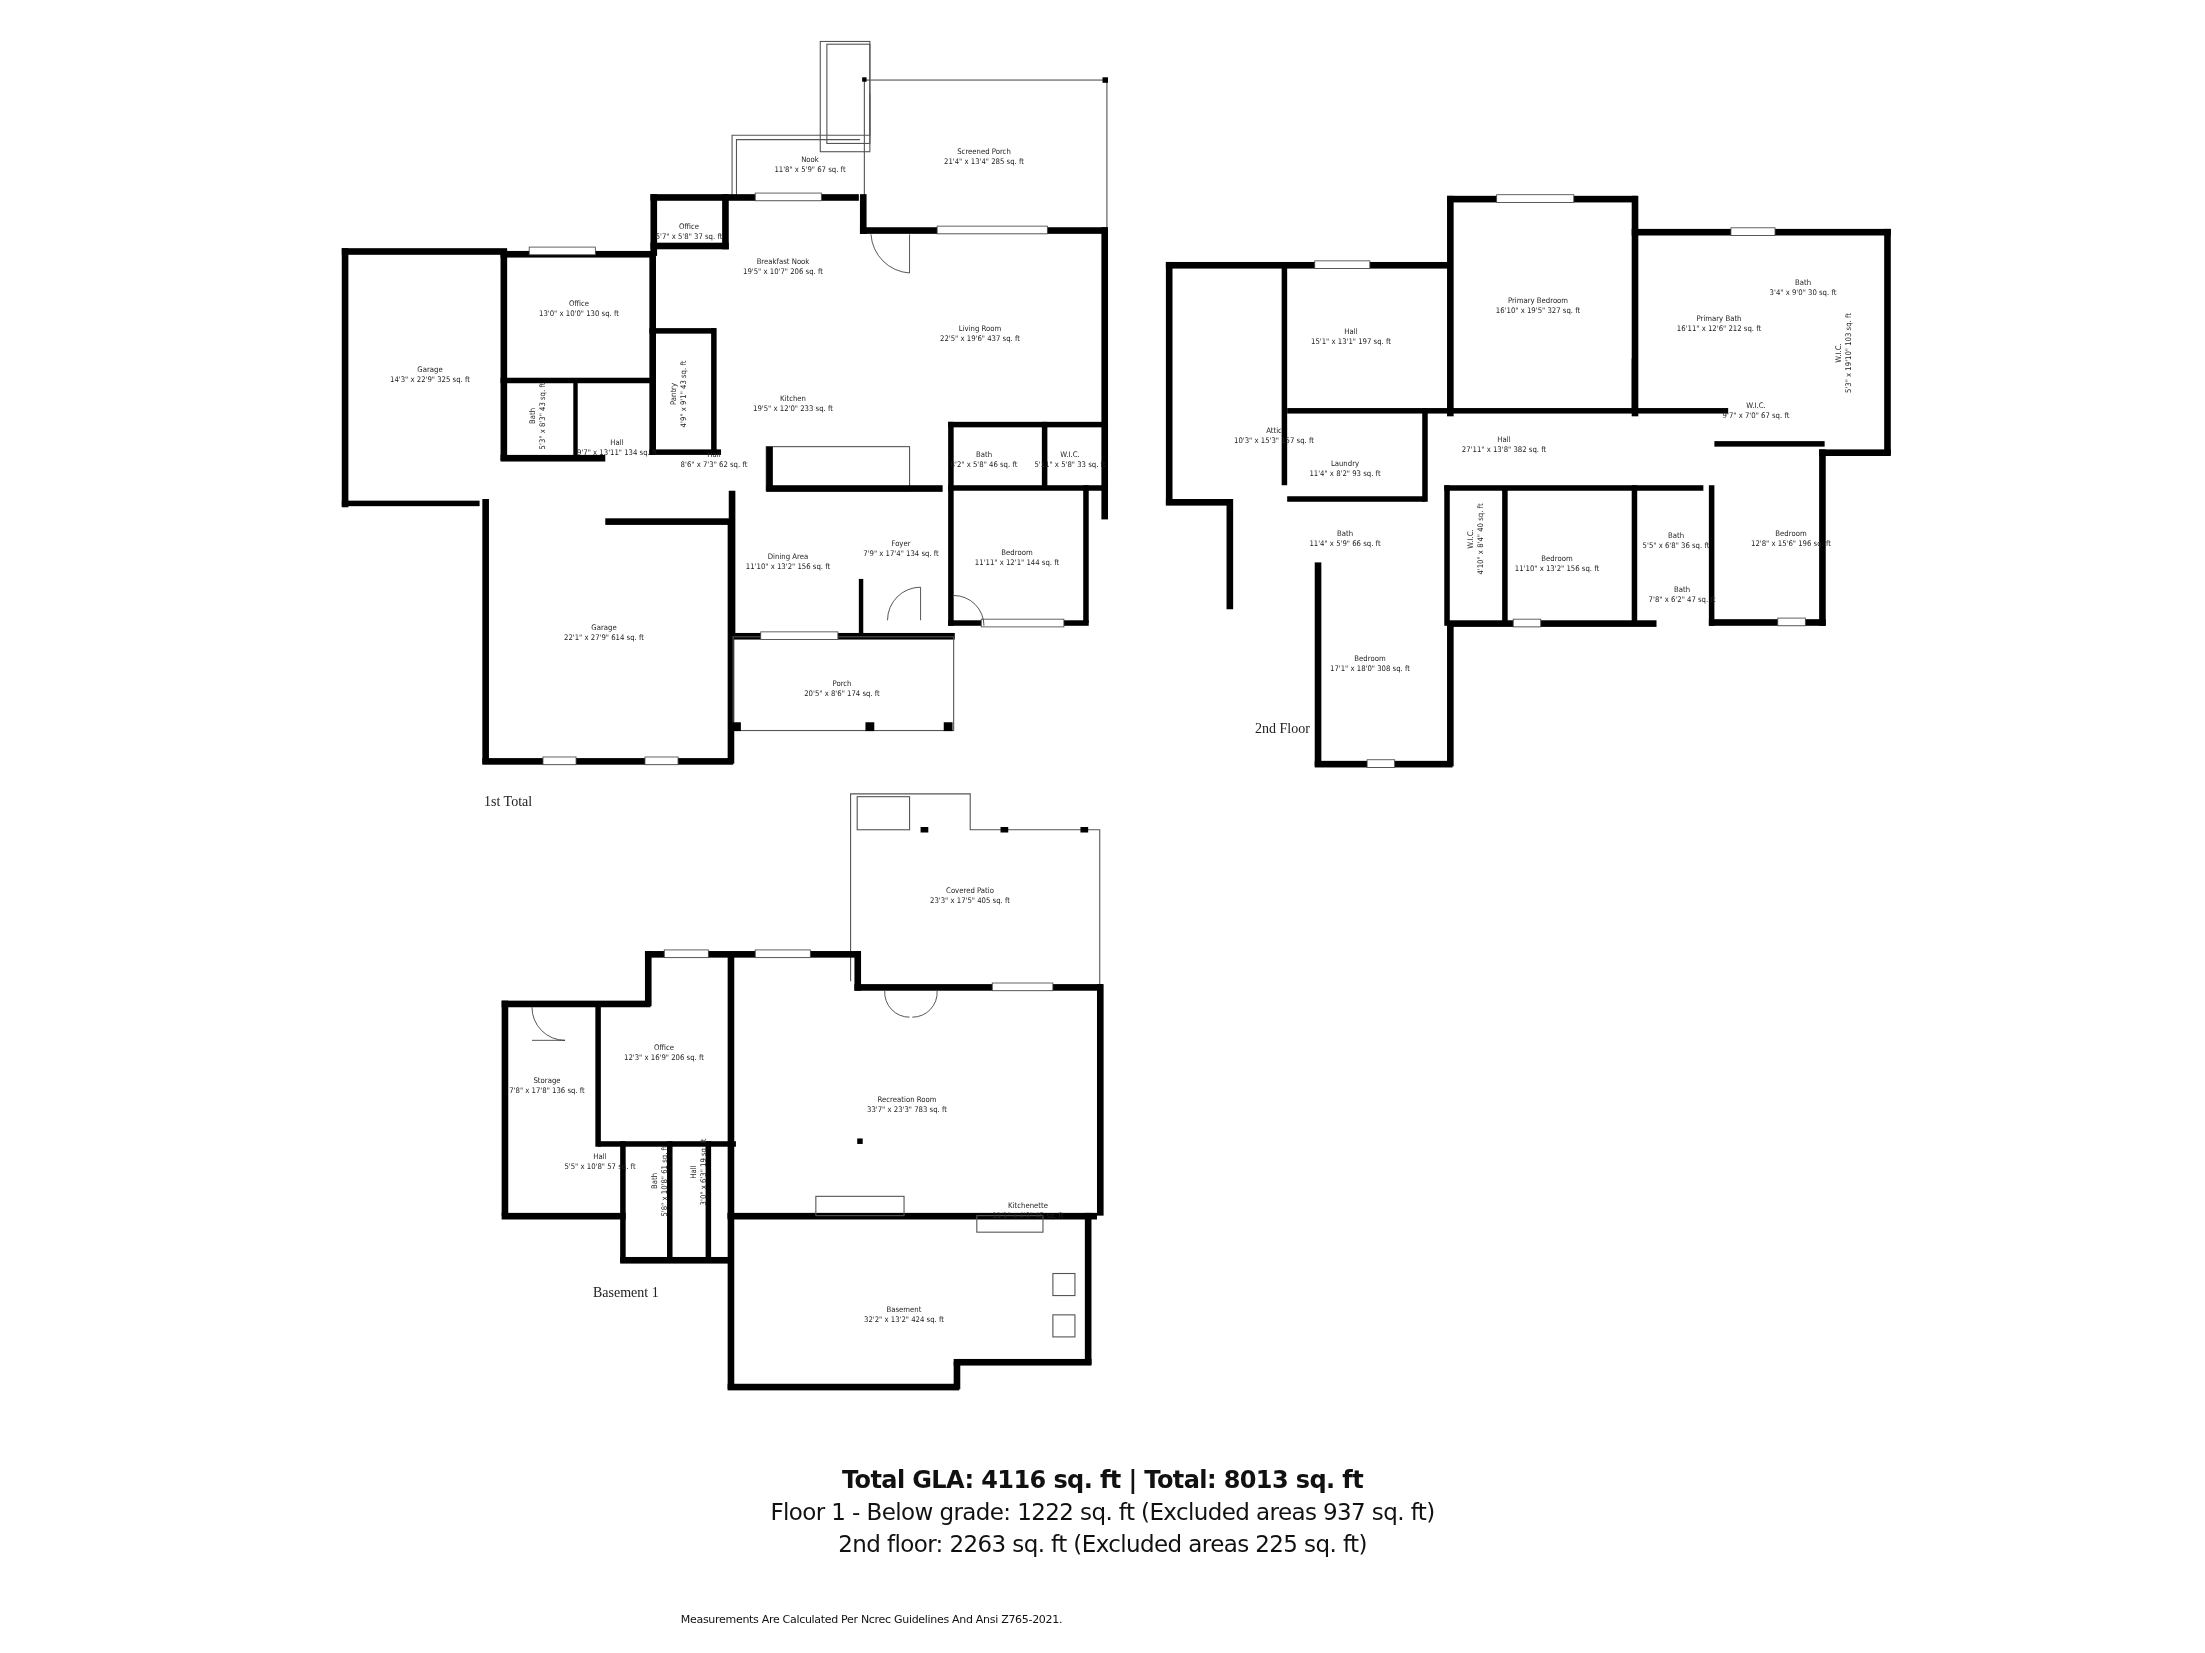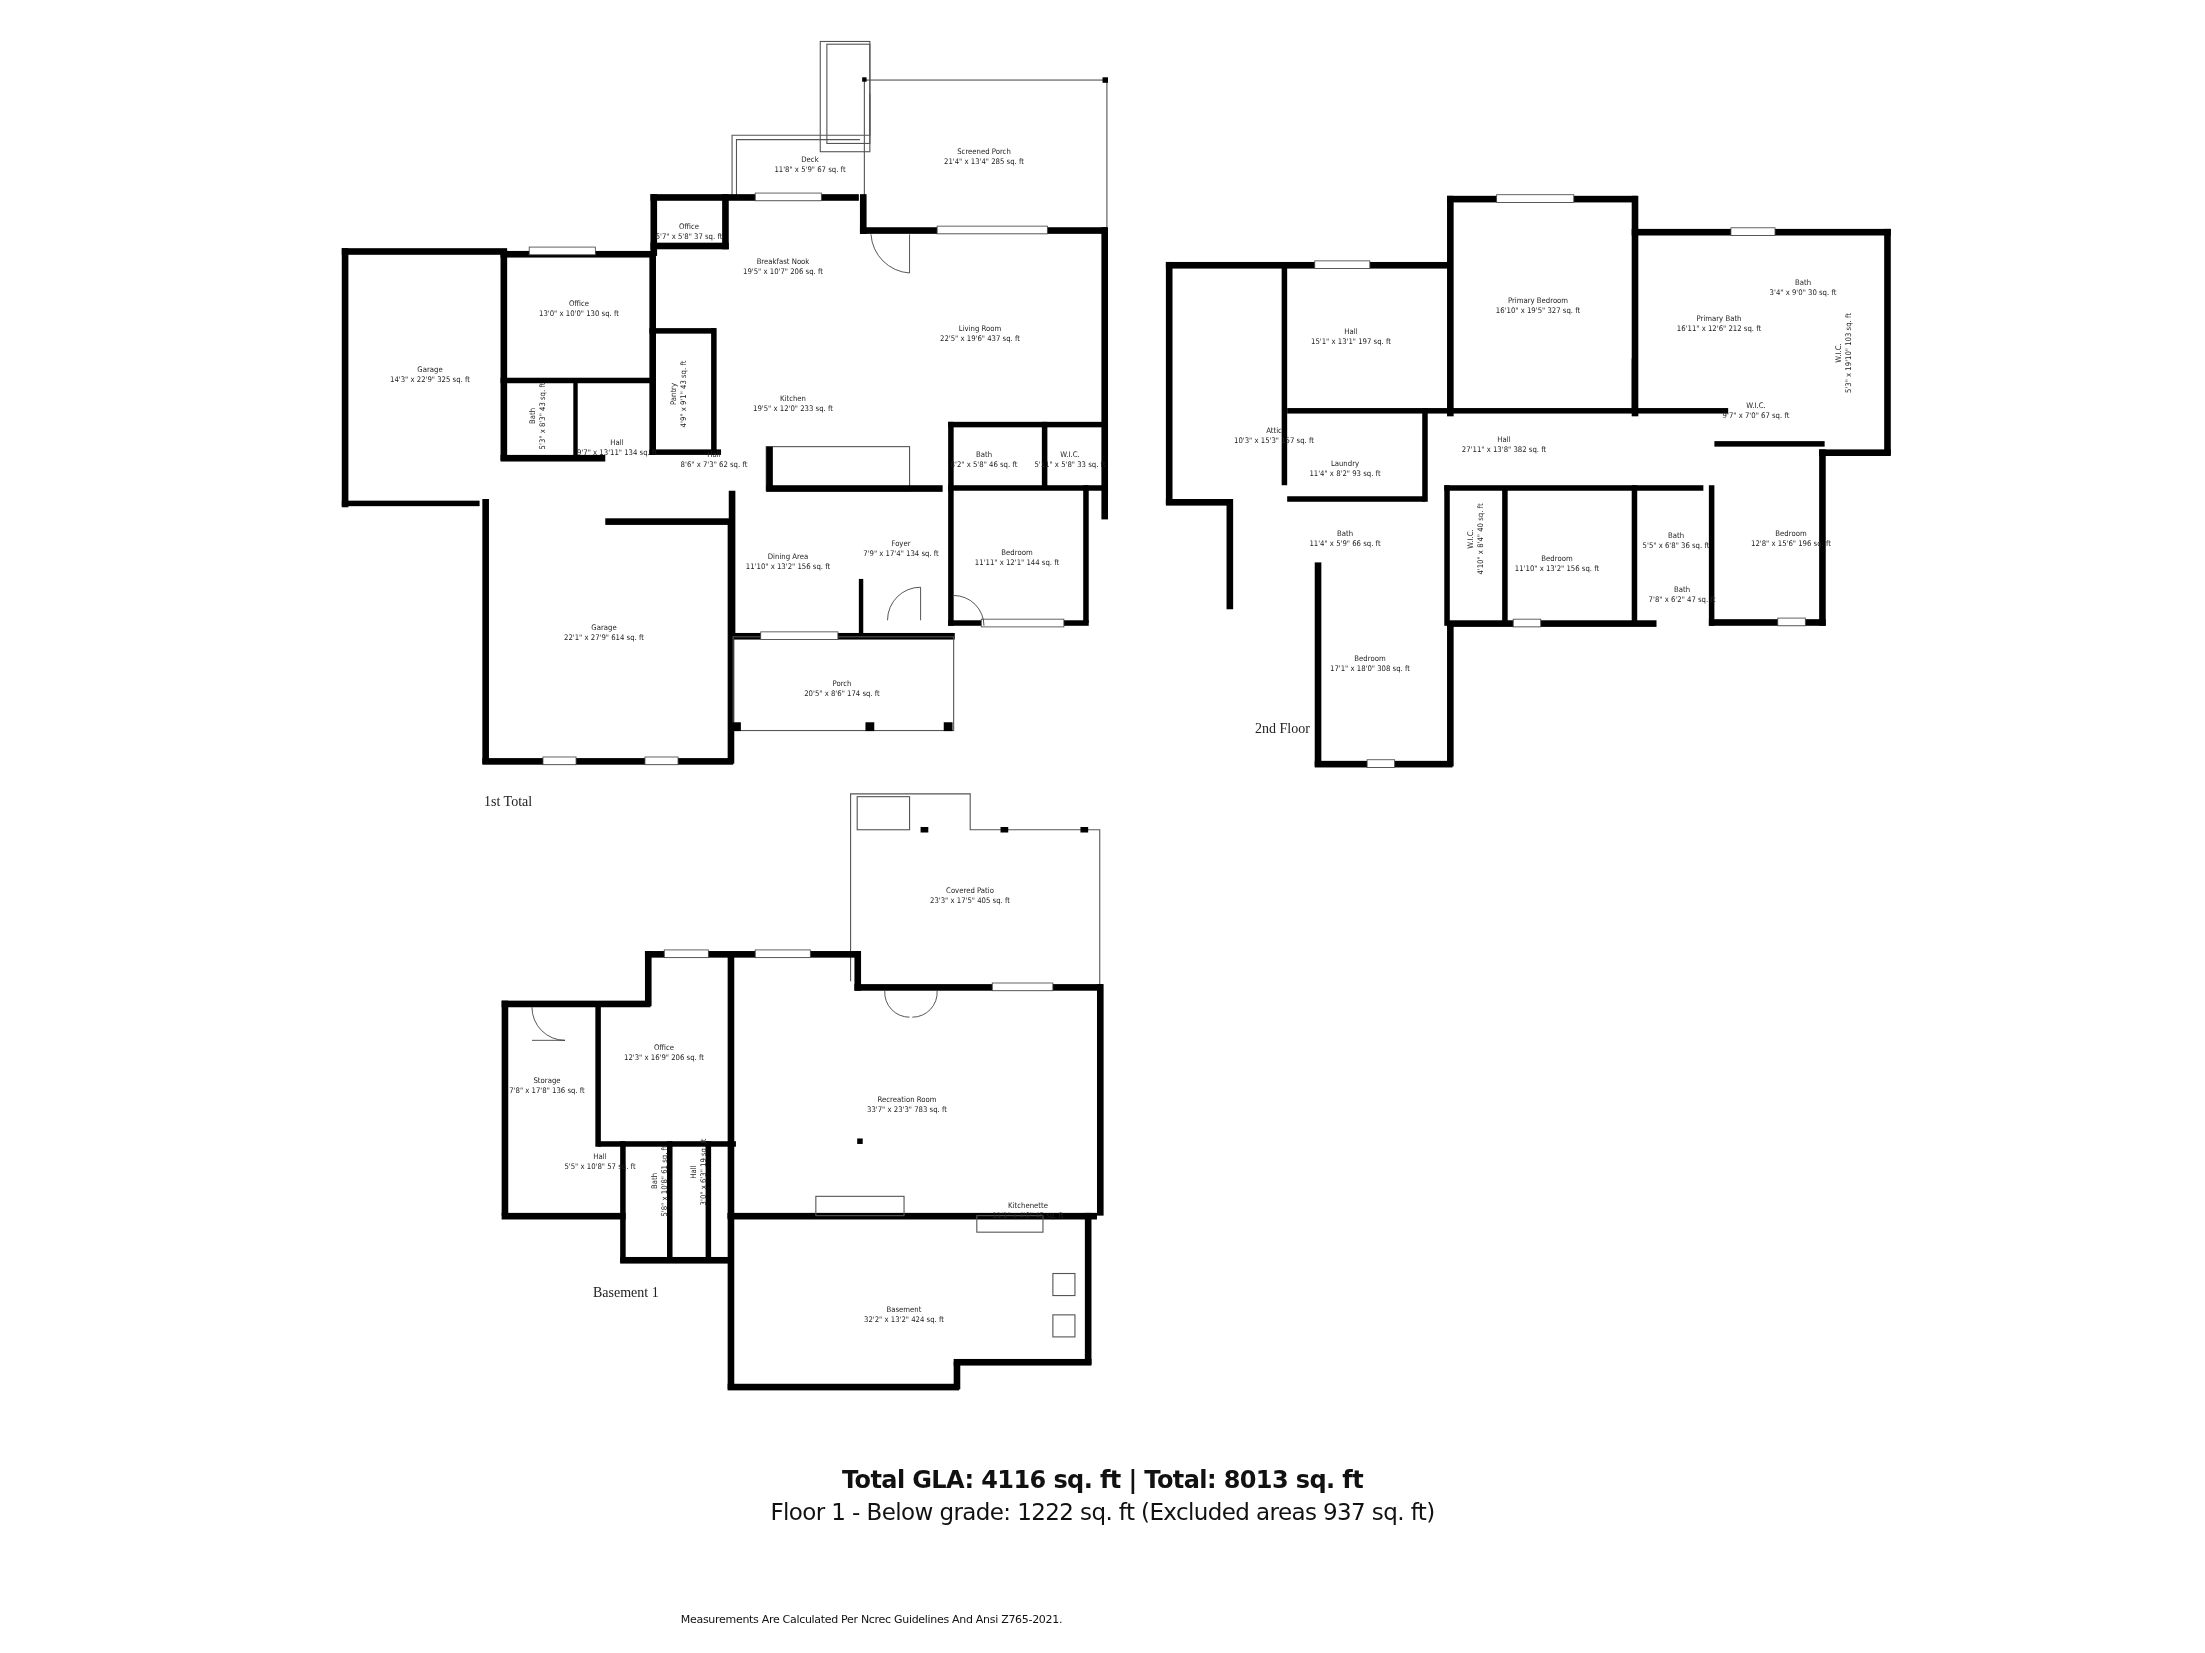--- a/index.html
+++ b/index.html
@@ -174,21 +174,21 @@
     <rect class="win" x="1370" y="1723" width="100" height="14"></rect>
     <rect class="win" x="1800" y="1783" width="110" height="14"></rect>
 
     <path class="door" d="M1605,1797 A45,45 0 0 0 1650,1845 M1700,1797 A45,45 0 0 1 1655,1845"></path>
     <path class="door" d="M965,1827 A60,60 0 0 0 1025,1887 L965,1887"></path>
   </g>
 </svg>
 
 <div>
   <div class="room-label" style="left:810px;top:165px">
-      <span class="room-name">Deck</span>
+      <span class="room-name">Nook</span>
       <span class="room-dims">11'8" x 5'9" 67 sq. ft</span>
     </div>
   <div class="room-label" style="left:984px;top:157px">
       <span class="room-name">Screened Porch</span>
       <span class="room-dims">21'4" x 13'4" 285 sq. ft</span>
     </div>
   <div class="room-label" style="left:689px;top:232px">
       <span class="room-name">Office</span>
       <span class="room-dims">6'7" x 5'8" 37 sq. ft</span>
     </div>
@@ -363,15 +363,16 @@
   <div class="room-label" style="left:904px;top:1315px">
       <span class="room-name">Basement</span>
       <span class="room-dims">32'2" x 13'2" 424 sq. ft</span>
     </div>
   <div class="floor-label" style="left:593px;top:1285px">Basement 1</div>
 </div>
 
 <div class="summary">
   <div class="total">Total GLA: 4116 sq. ft | Total: 8013 sq. ft</div>
   <div class="line">Floor 1 - Below grade: 1222 sq. ft (Excluded areas 937 sq. ft)</div>
+  <div class="line">2nd floor: 2263 sq. ft (Excluded areas 225 sq. ft)</div>
 </div>
 <div class="footnote">Measurements Are Calculated Per Ncrec Guidelines And Ansi Z765-2021.</div>
 
 
 </body></html>

